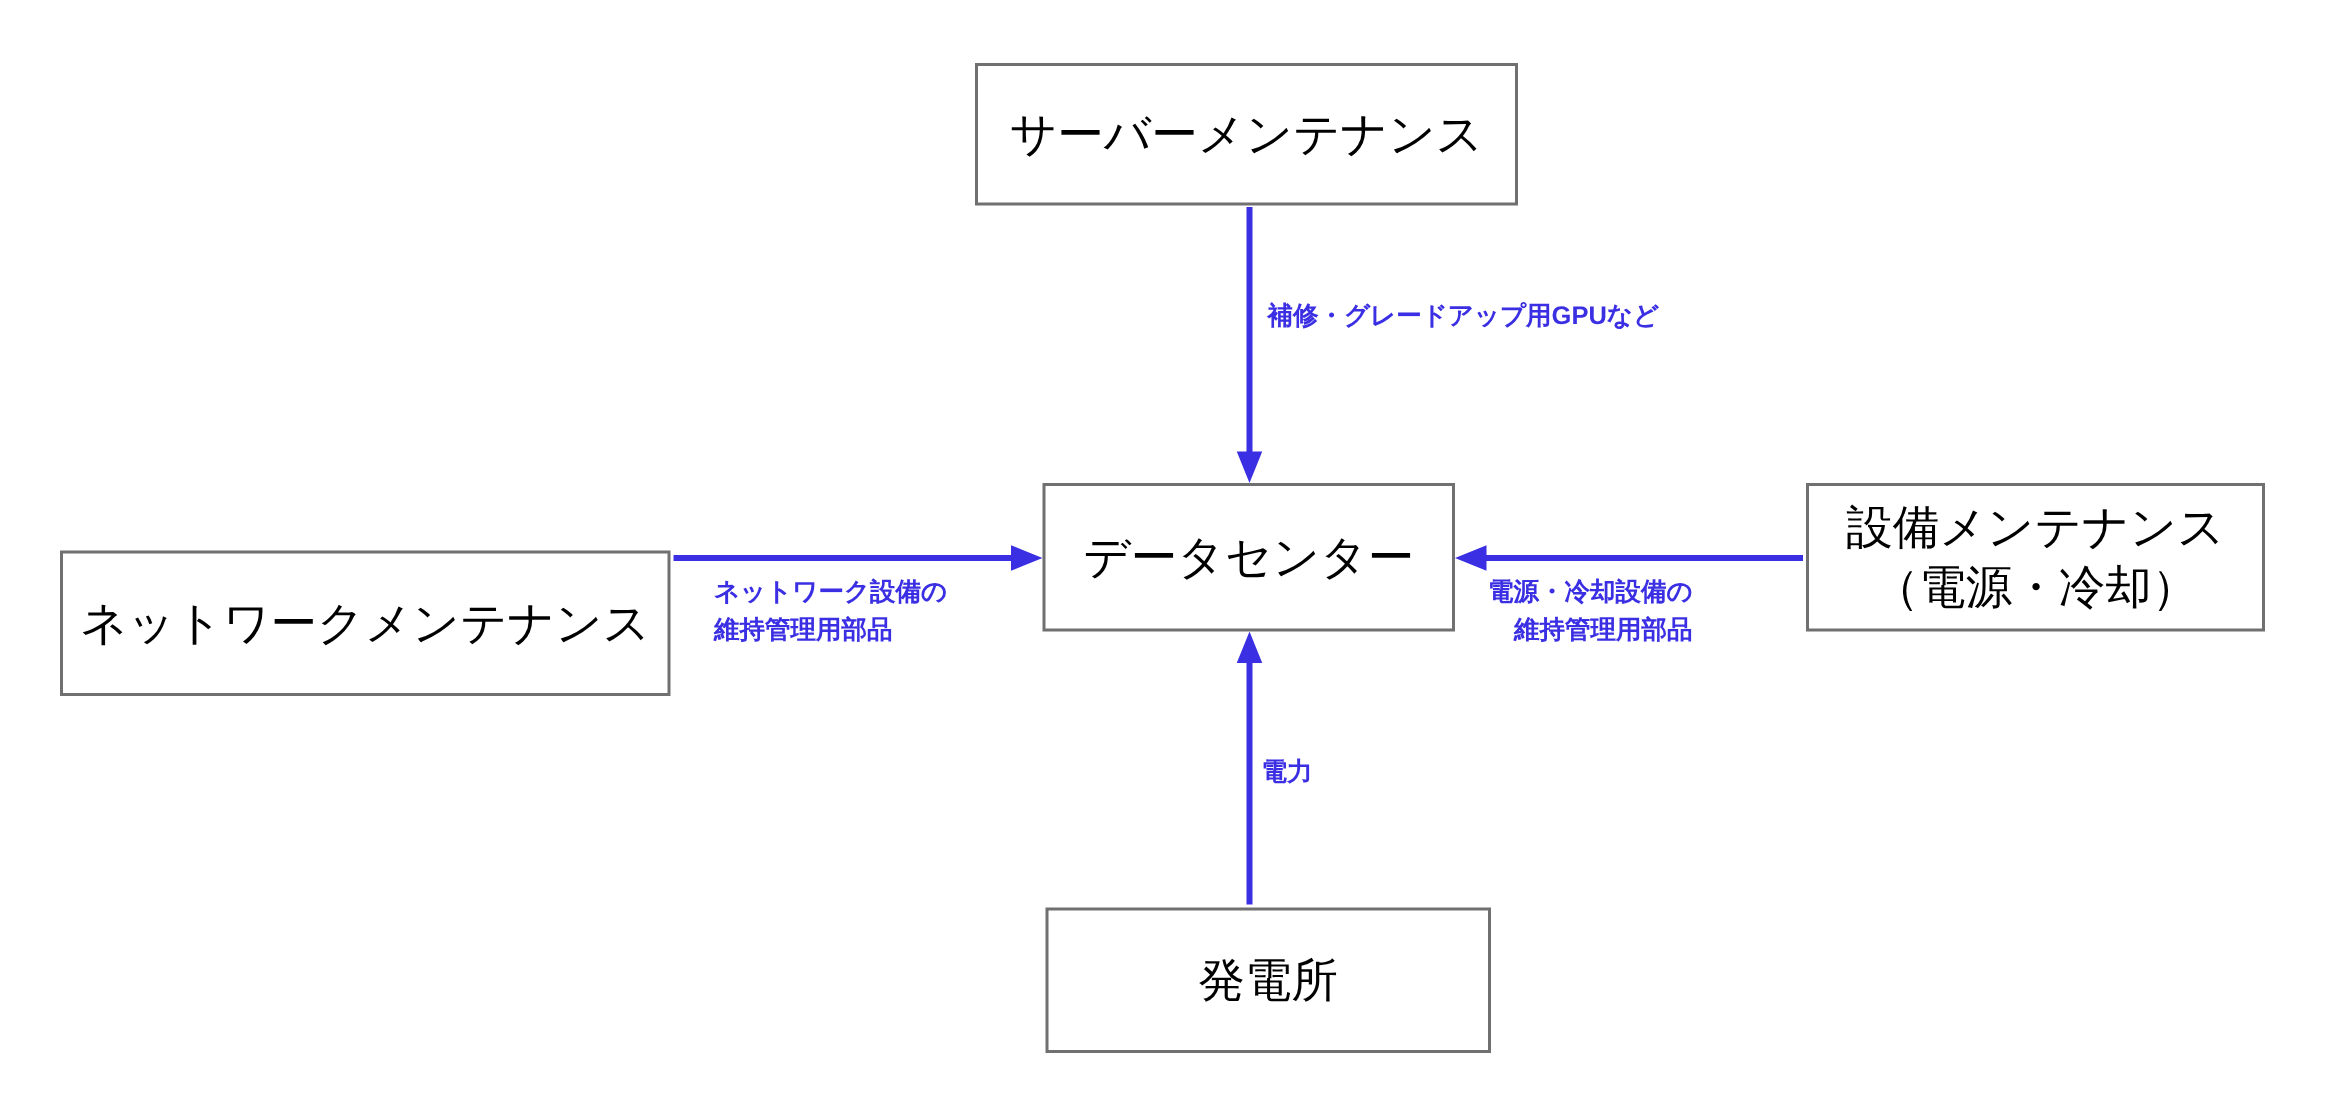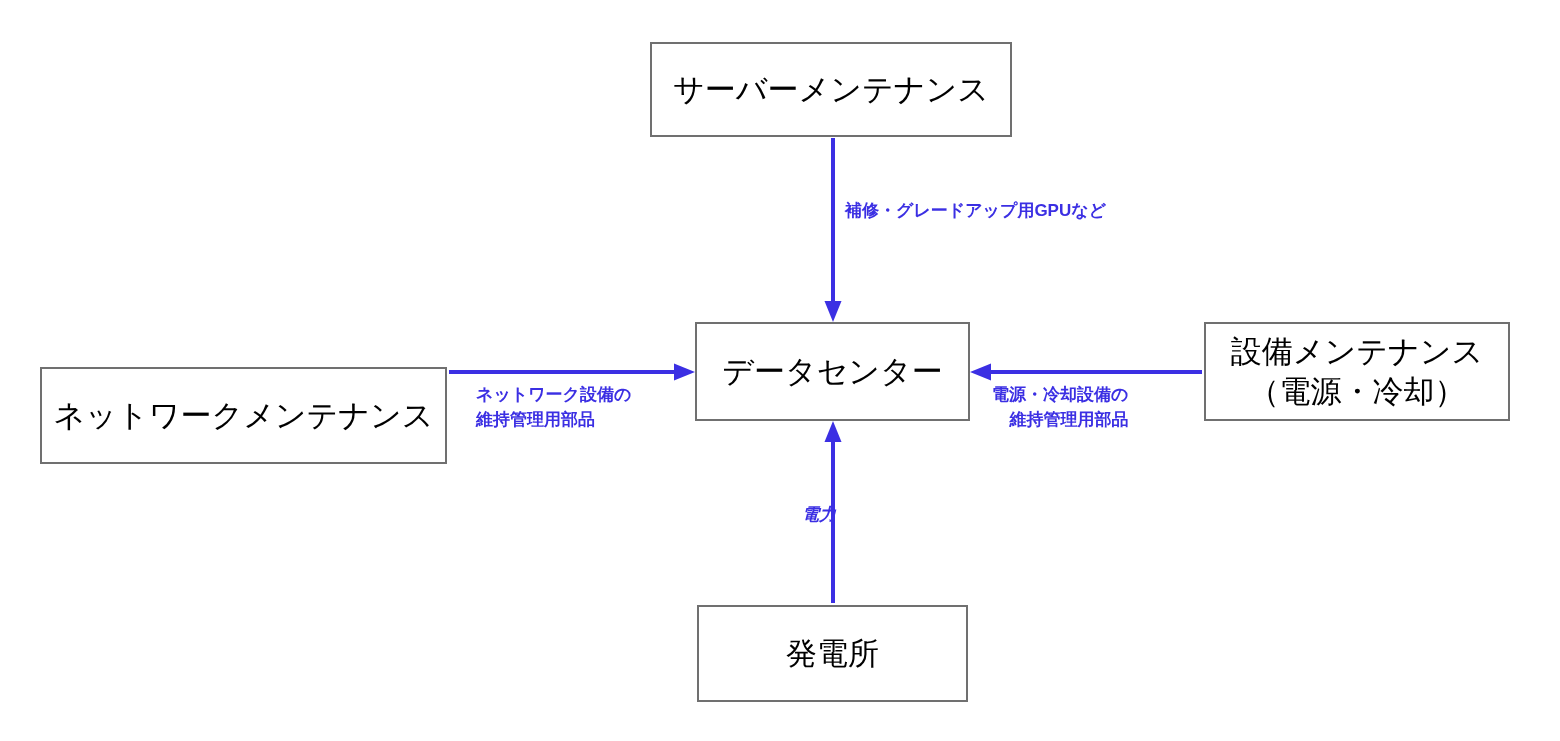--- a/index.html
+++ b/index.html
@@ -45,26 +45,26 @@
     font-weight: bold;
     font-size: 17px;
     line-height: 25px;
     white-space: nowrap;
   }
   
   #node-server     { left: 650px;  top: 42px;  width: 362px; height: 95px; }
   #node-network    { left: 40px;   top: 323px; width: 407px; height: 97px; margin-top: 44px; }
   #node-datacenter { left: 695px;  top: 322px; width: 275px; height: 99px; }
   #node-facility   { left: 1204px; top: 322px; width: 306px; height: 99px; }
-  #node-power      { left: 697px;  top: 605px; width: 271px; height: 97px; }
+  #node-power      { left: 697px;  top: 605px; width: 297px; height: 97px; }
   
   #label-gpu     { left: 845px; top: 198px; }
   #label-net     { left: 476px; top: 382px; }
   #label-cool    { left: 992px; top: 382px; text-align: right; }
-  #label-elec    { left: 802px; top: 502px; font-style: italic; }
+  #label-elec    { left: 841px; top: 502px; }
 </style>
 </head>
 <body>
 
 <div id="canvas">
 
   <svg id="arrows" viewBox="0 0 1560 741" xmlns="http://www.w3.org/2000/svg">
     <g stroke="#3b2fe3" fill="#3b2fe3">
       <line x1="833" y1="138" x2="833" y2="303" stroke-width="4"></line>
       <polygon points="833,322 824.5,301 841.5,301" stroke="none"></polygon>

